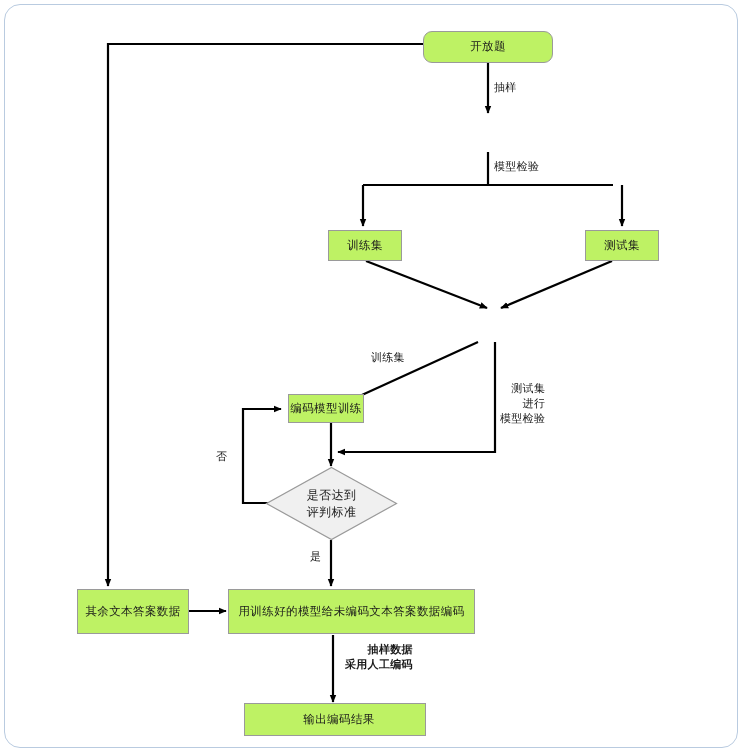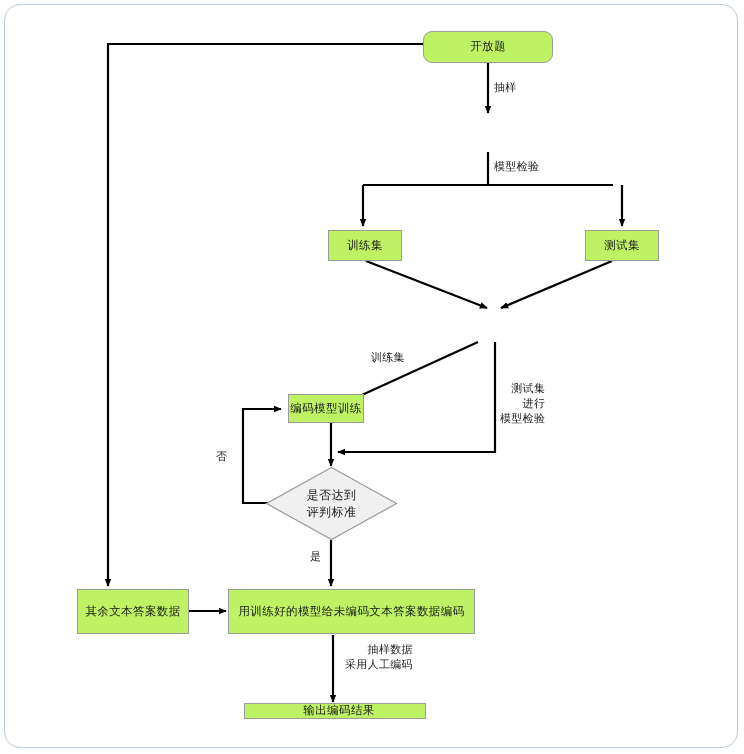--- a/index.html
+++ b/index.html
@@ -149,34 +149,34 @@
   </div>
 
   <div class="node" style="left:57px; top:589px; width:112px; height:45px;margin-left:20px;">
     <span>其余文本答案数据</span>
   </div>
 
   <div class="node" style="left:228px; top:589px; width:247px; height:45px;">
     <span>用训练好的模型给未编码文本答案数据编码</span>
   </div>
 
-  <div class="node" style="left:244px; top:703px; width:182px; height:16px;padding-left:8px;">
+  <div class="node" style="left:244px; top:703px; width:182px; height:33px;padding-left:8px;">
     <span>输出编码结果</span>
   </div>
 
   <div class="edge-label" style="left:494px; top:80px;">抽样</div>
 
   <div class="edge-label" style="left:494px; top:159px;">模型检验</div>
 
   <div class="edge-label" style="left:371px; top:350px;">训练集</div>
 
   <div class="edge-label" style="left:500px; top:381px;">测试集
 进行
 模型检验</div>
 
   <div class="edge-label" style="left:216px; top:449px;">否</div>
 
   <div class="edge-label" style="left:310px; top:549px;">是</div>
 
-  <div class="edge-label" style="left:345px; top:642px;">抽样数据
+  <div class="edge-label" style="left:345px; top:642px;font-weight:bold;">抽样数据
 采用人工编码</div>
 
 </div>
 
 </body></html>

